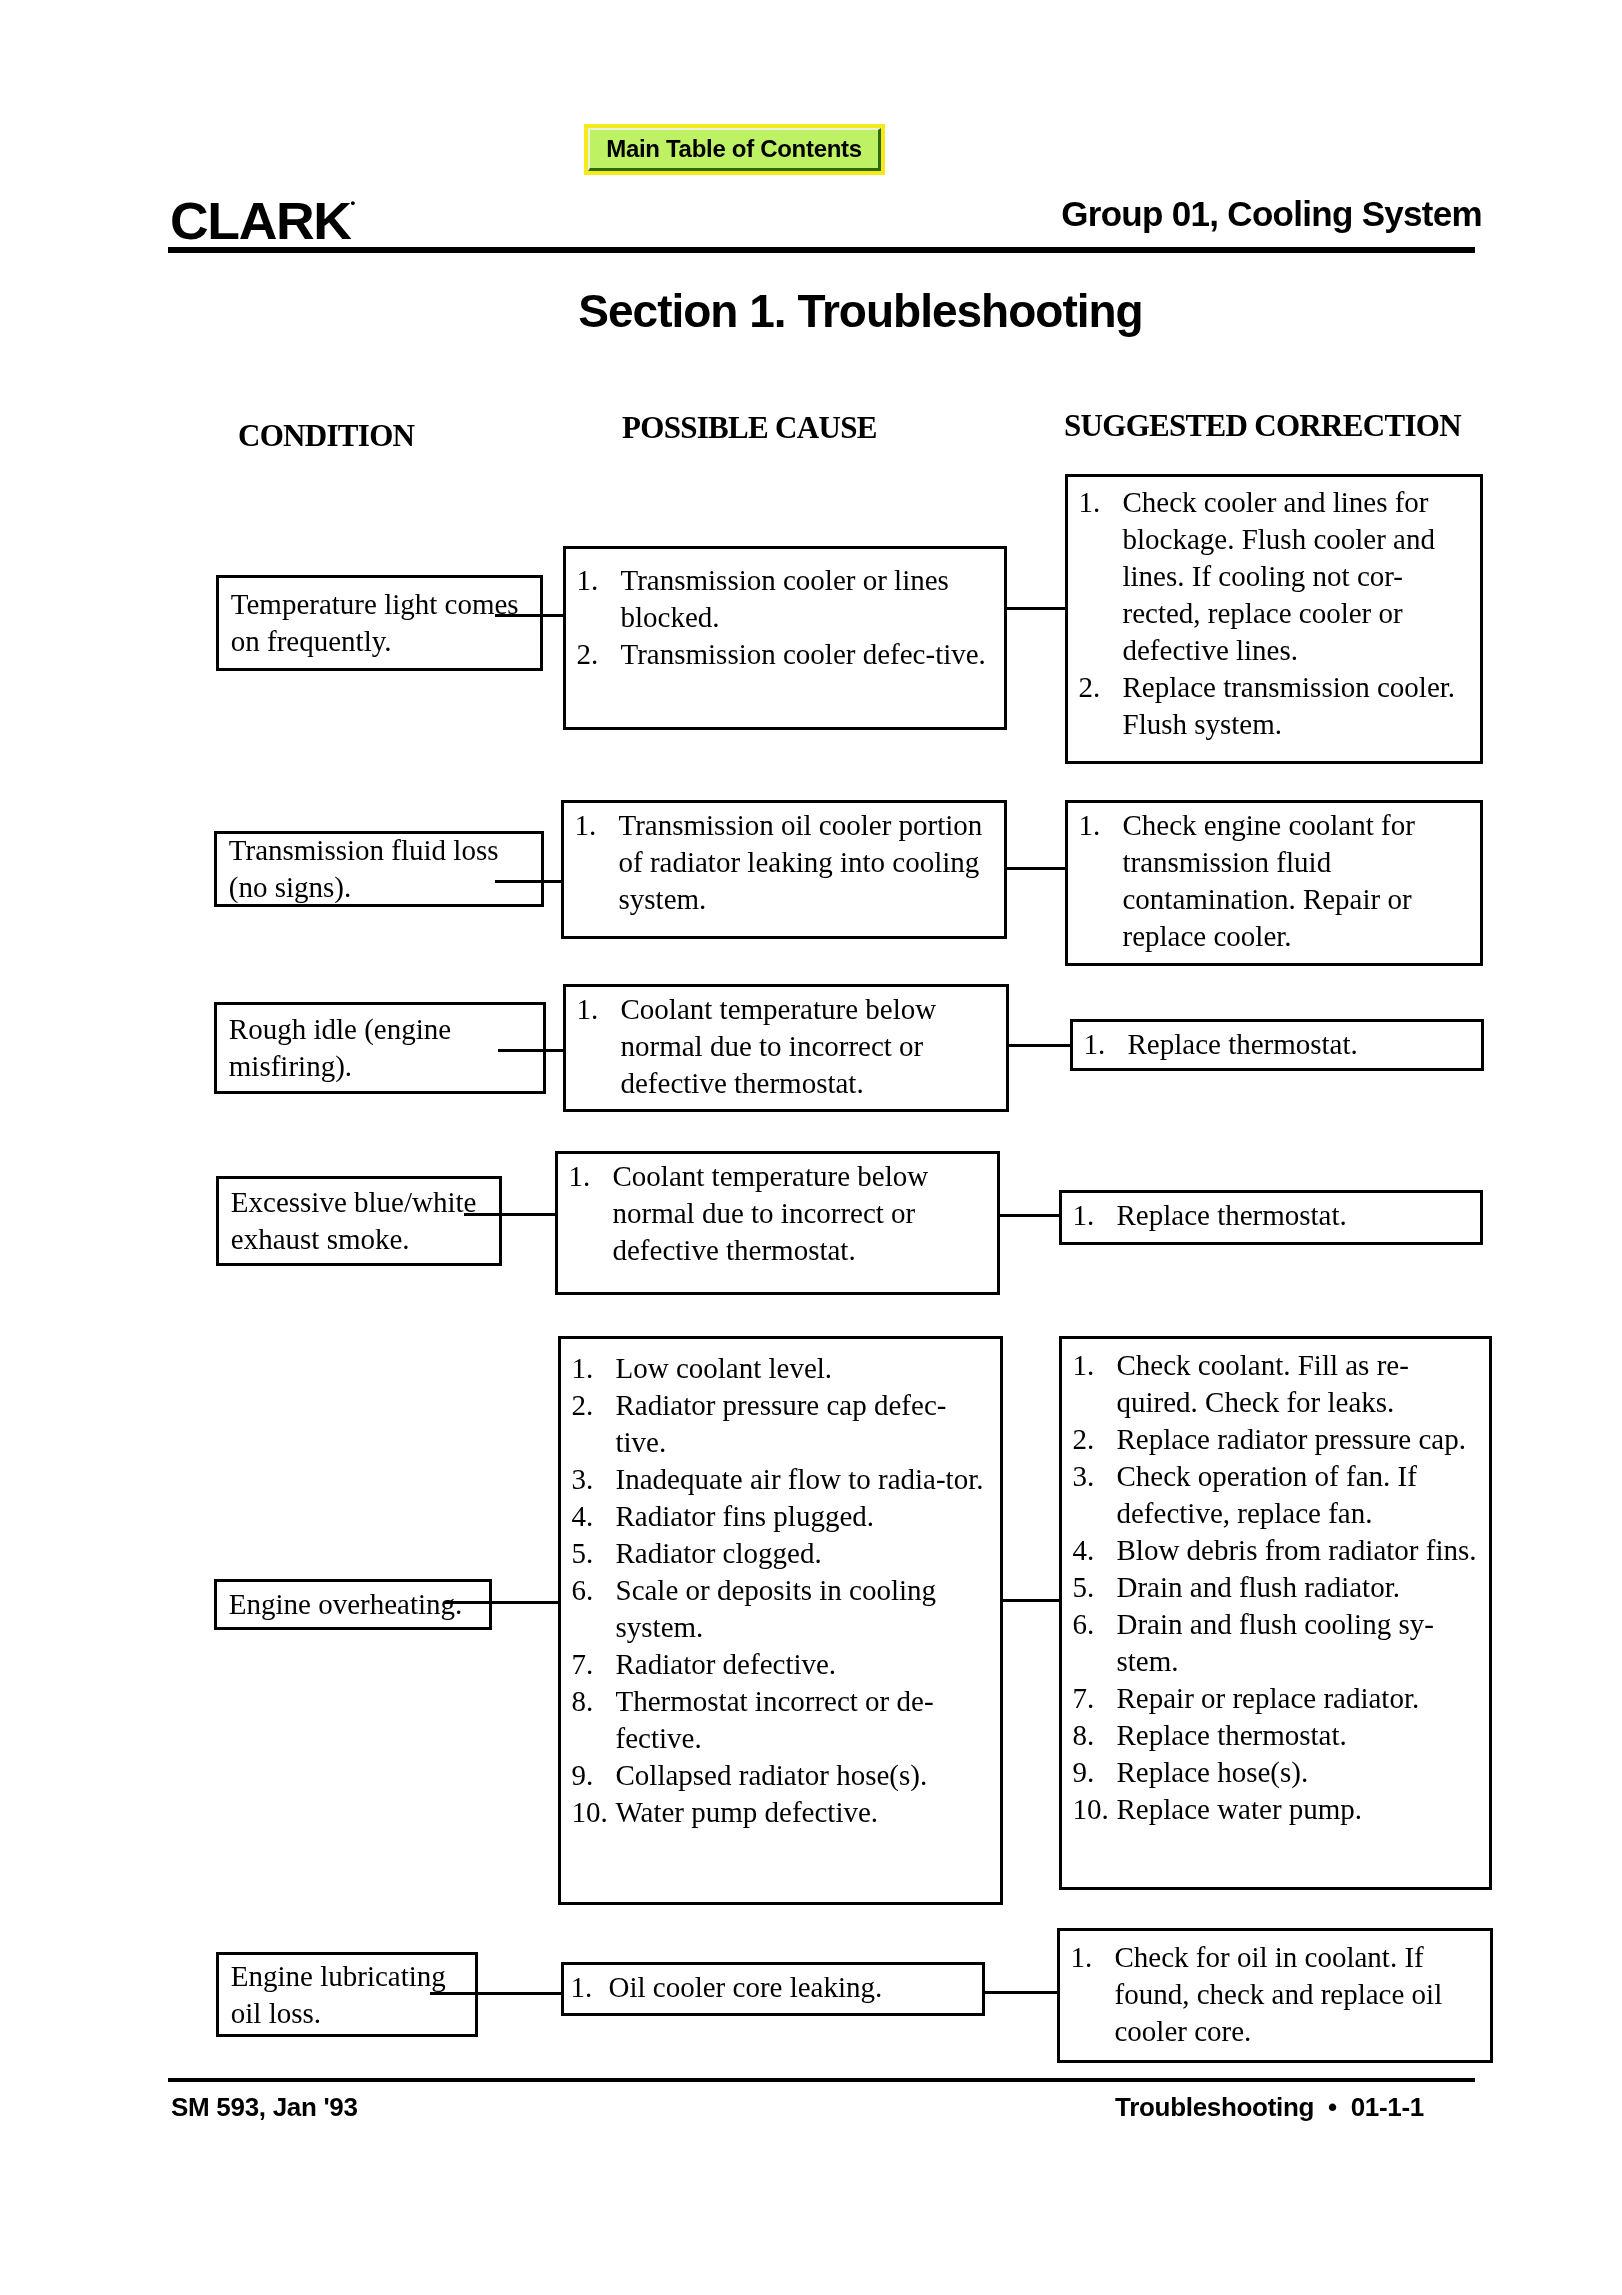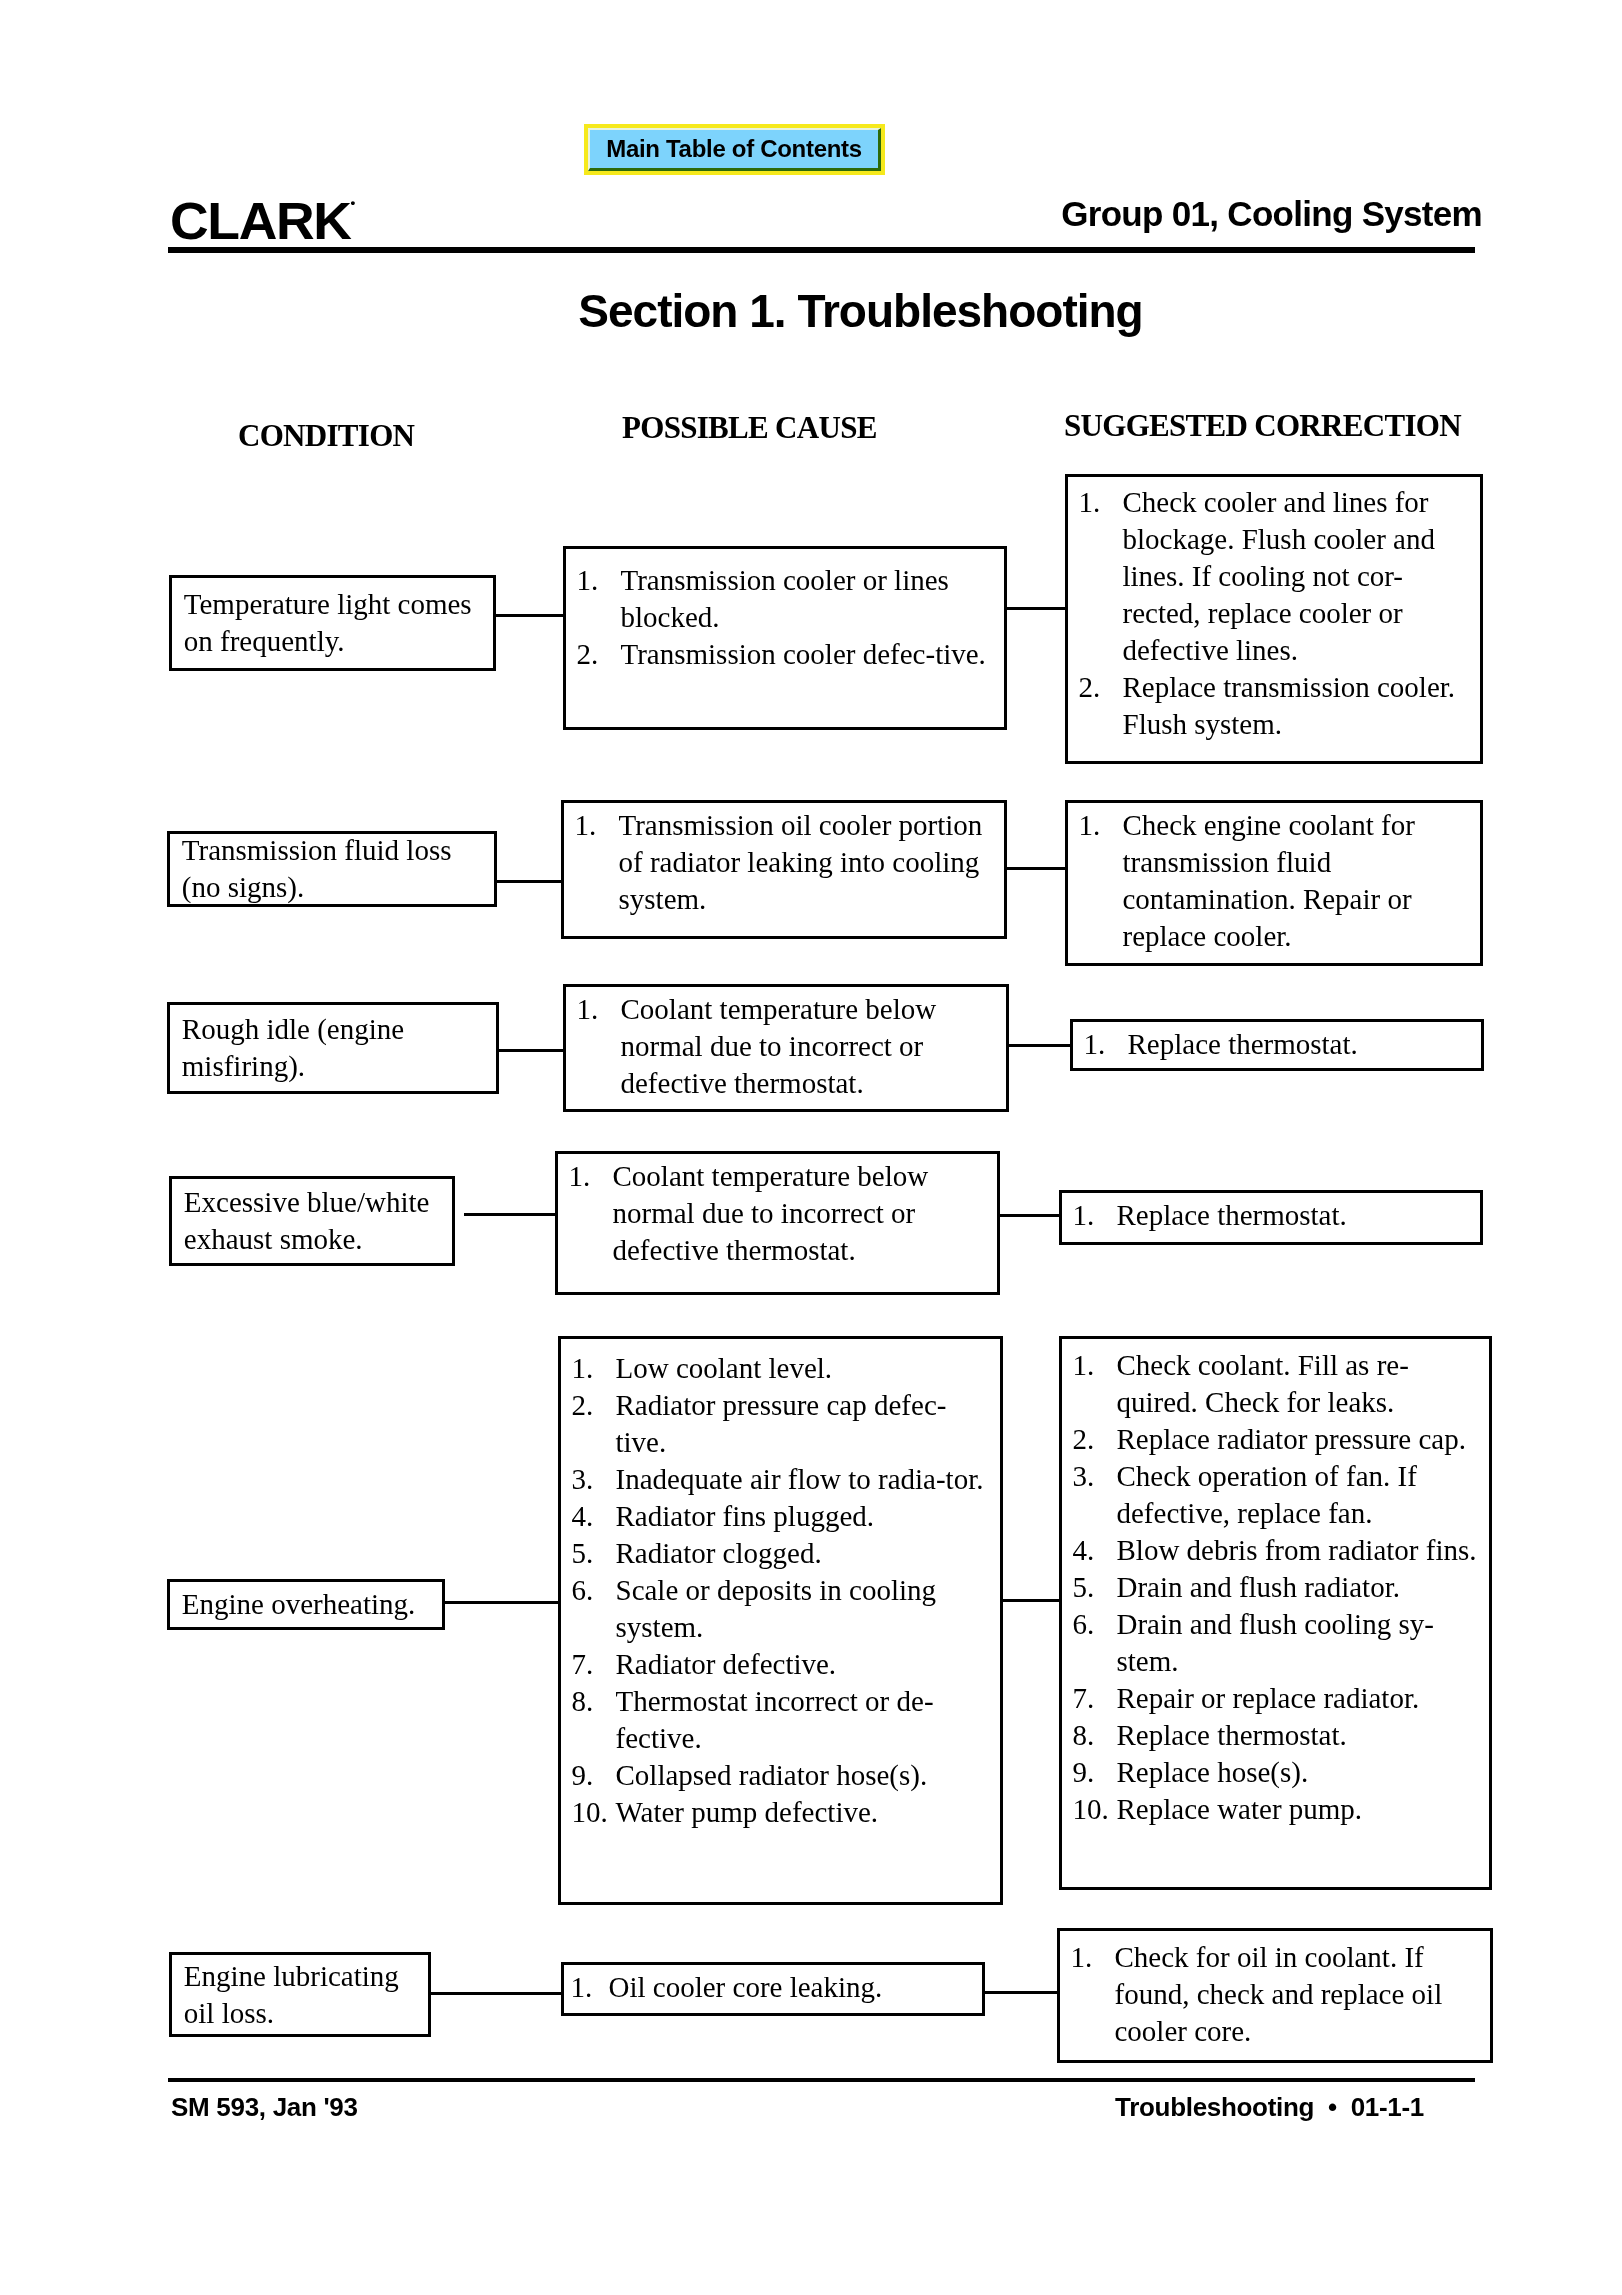--- a/index.html
+++ b/index.html
@@ -5,21 +5,21 @@
   html, body { margin:0; padding:0; background:#fff; }
   body { width:1623px; height:2295px; position:relative; overflow:hidden; color:#000; }
   .abs { position:absolute; }
   .toc-btn {
     left:584px; top:124px; width:301px; height:51px;
     background:#f6e91c; box-sizing:border-box; padding:3.9px;
     cursor:pointer;
   }
   .toc-inner {
     width:100%; height:100%; box-sizing:border-box;
-    background:#7dd3fc;
+    background:#bef264;
     border-top:2.6px solid #e9f3dc; border-left:2.6px solid #e9f3dc;
     border-right:3.3px solid #2d6a0a; border-bottom:3.9px solid #2d6a0a;
     display:flex; align-items:center; justify-content:center;
     font-family:"Liberation Sans", sans-serif; font-weight:bold; font-size:24px;
     letter-spacing:-0.3px;
   }
   .logo {
     left:170px; top:196px; font-family:"Liberation Sans", sans-serif; font-weight:900;
     font-size:51px; letter-spacing:-1.3px; transform:scaleX(1.05); transform-origin:left;
     line-height:1;
@@ -37,21 +37,21 @@
   }
   .col-head {
     font-family:"Liberation Serif", serif; font-weight:bold; font-size:31px; line-height:1;
     letter-spacing:-0.7px;
   }
   .box {
     position:absolute; border:3.3px solid #000; box-sizing:border-box; background:#fff;
     font-family:"Liberation Serif", serif; font-size:29px; line-height:37px;
     padding:3.9px 10.5px;
   }
-  .cond { display:flex; align-items:center; padding:0 11.8px; }
+  .cond { display:flex; align-items:center; padding:0 11.8px;margin-left:47px; }
   .list { margin:0; padding:0; list-style:none; }
   .list li { position:relative; padding-left:44px; }
   .list li .num { position:absolute; left:0; top:0; }
   .conn { position:absolute; height:3.3px; background:#000; }
   .footer-text {
     font-family:"Liberation Sans", sans-serif; font-weight:bold; font-size:26px; line-height:1;
     letter-spacing:-0.3px;
   }
 </style>
 </head>

